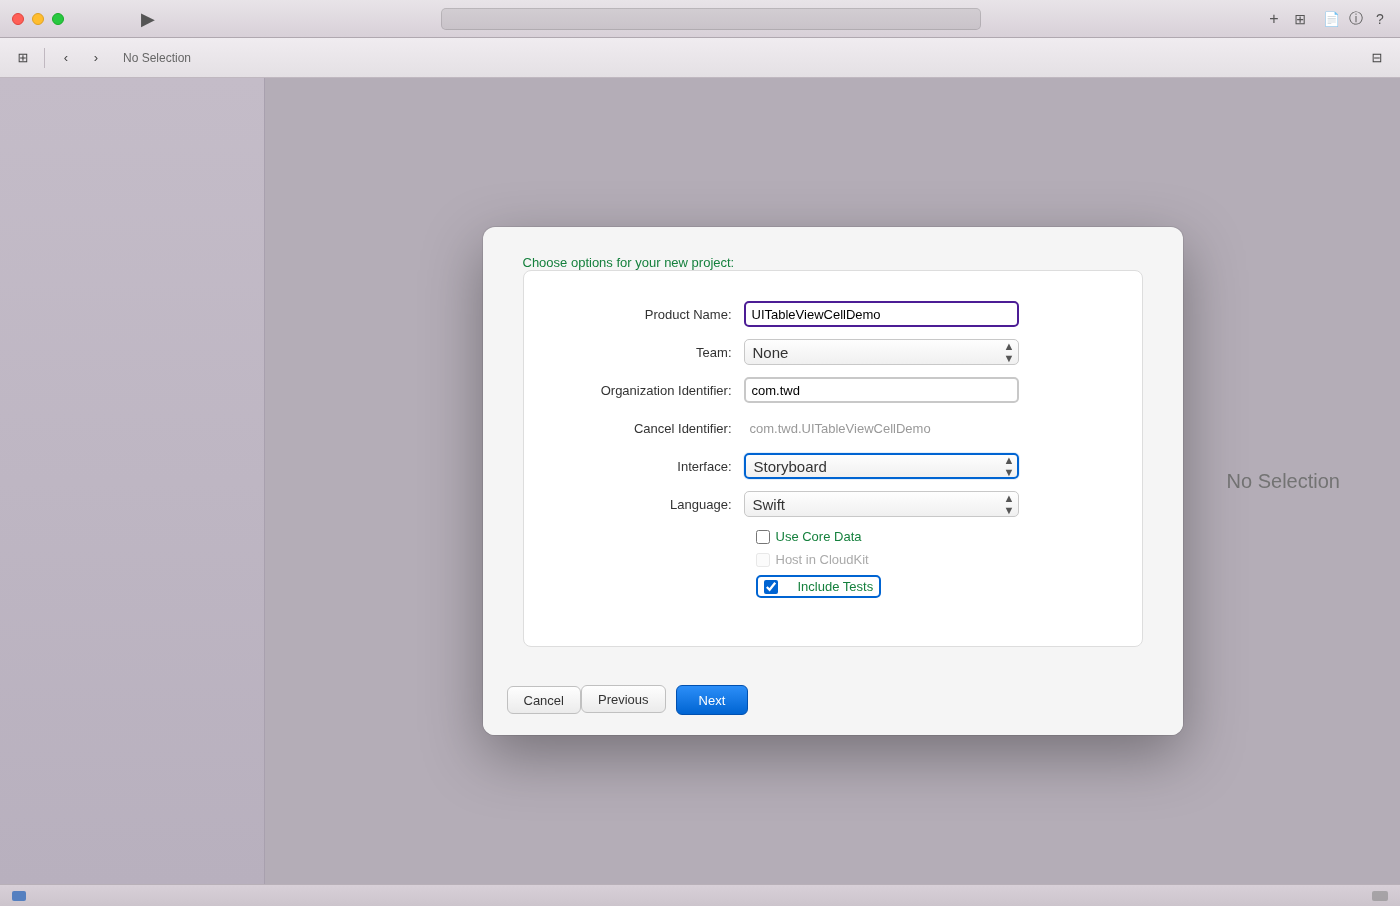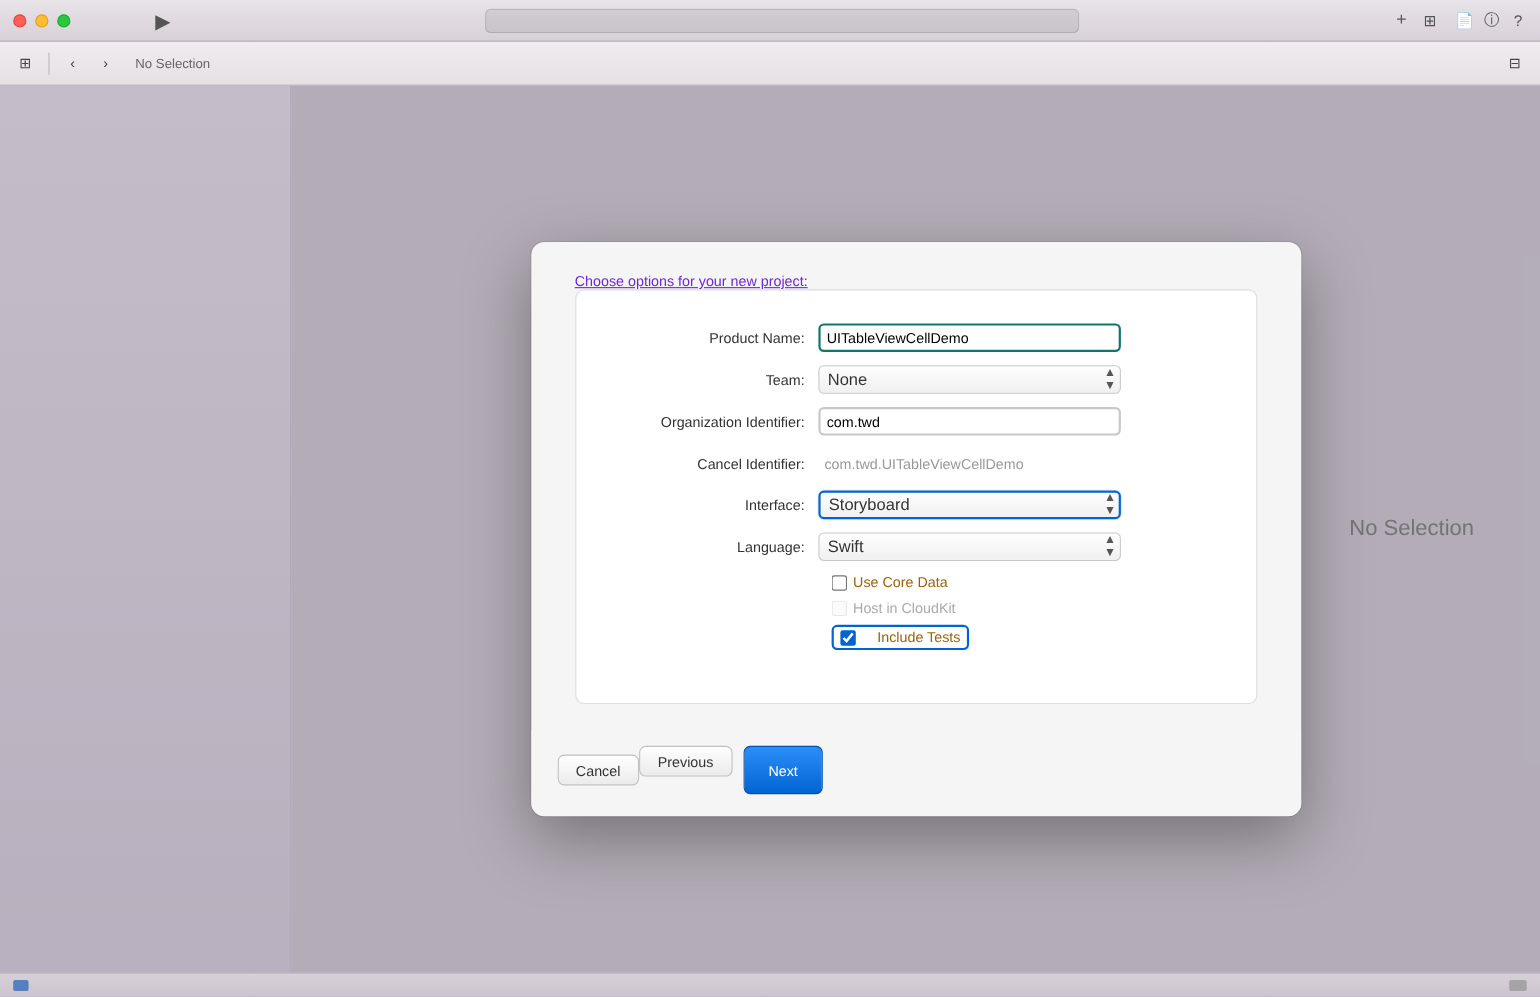--- a/index.html
+++ b/index.html
@@ -166,22 +166,21 @@
       display: flex;
       flex-direction: column;
     }
 
     .modal-body {
       padding: 28px 40px 24px;
     }
 
     .modal-title {
       font-size: 13px;
-      color: #6d28d9;
-      text-decoration: underline;
+      color: #15803d;
     }
 
     .form-area {
       background: white;
       border-radius: 8px;
       border: 1px solid #ddd;
       padding: 30px 20px 40px;
       min-height: 360px;
     }
 
@@ -195,21 +194,21 @@
       text-align: right;
       width: 200px;
       padding-right: 12px;
       font-size: 13px;
       color: #333;
       flex-shrink: 0;
     }
 
     .form-input {
       height: 26px;
-      border: 2px solid #0f766e;
+      border: 2px solid #4c1d95;
       border-radius: 5px;
       padding: 0 6px;
       font-size: 13px;
       outline: none;
       width: 275px;
       background: white;
     }
 
     .select-wrapper {
       position: relative;
@@ -274,21 +273,21 @@
 
     .checkbox-row input[type="checkbox"] {
       width: 14px;
       height: 14px;
       cursor: pointer;
       accent-color: #0064d2;
     }
 
     .checkbox-label {
       font-size: 13px;
-      color: #a16207;
+      color: #15803d;
     }
 
     .checkbox-row.disabled .checkbox-label {
       color: #aaa;
     }
     .checkbox-row.disabled input[type="checkbox"] {
       opacity: 0.5;
     }
 
     
@@ -331,21 +330,21 @@
       background: linear-gradient(180deg, #fefefe 0%, #ebebeb 100%);
       border: 1px solid #c0c0c0;
       border-radius: 6px;
       font-size: 13px;
       color: #333;
       cursor: pointer;
       font-family: inherit;
     }
 
     .btn-next {
-      height: 44px;
+      height: 30px;
       padding: 0 22px;
       background: linear-gradient(180deg, #2c8ef8 0%, #0064d2 100%);
       border: 1px solid #0050b0;
       border-radius: 6px;
       font-size: 13px;
       color: white;
       cursor: pointer;
       font-family: inherit;
       font-weight: 500;
     }

